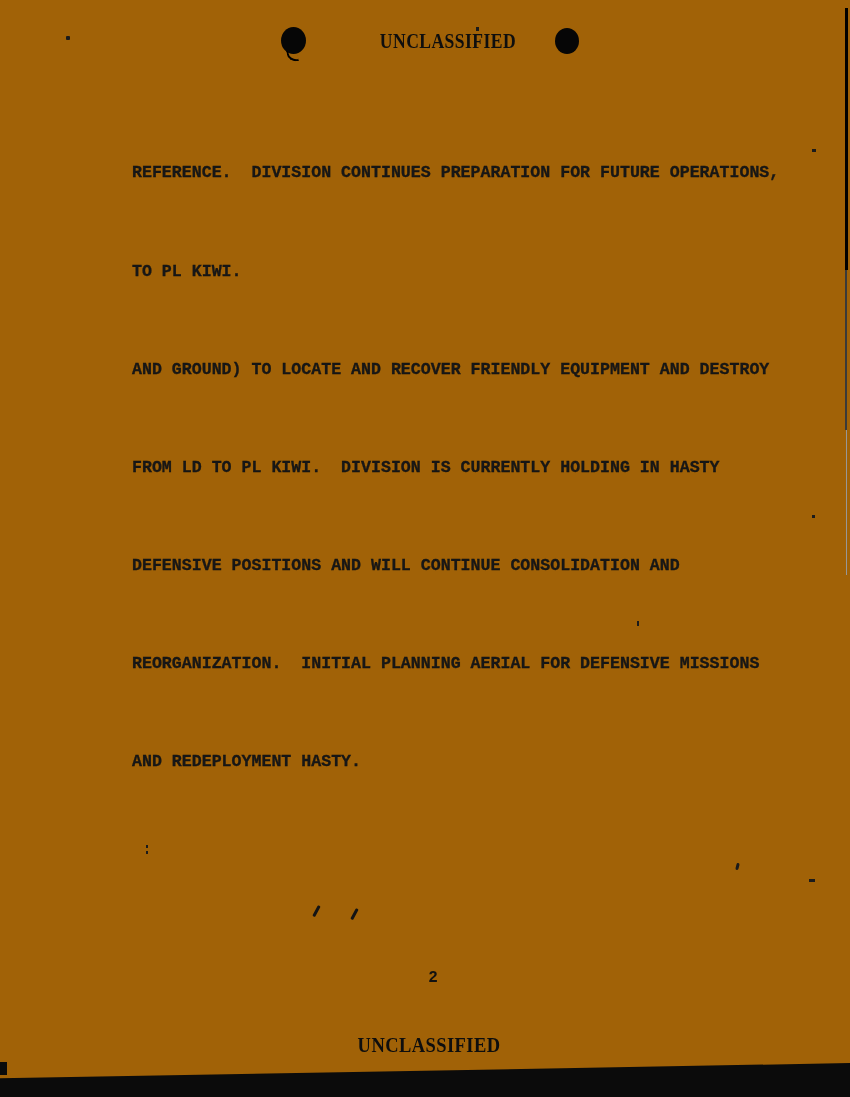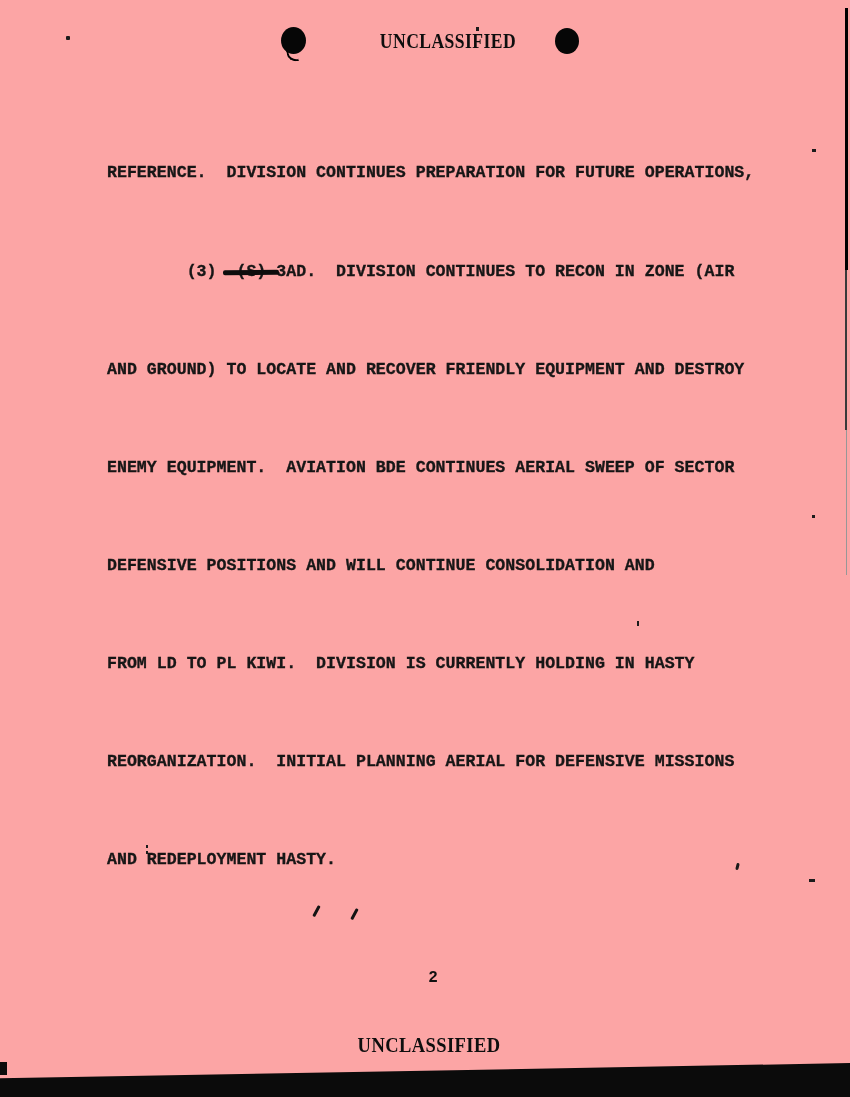--- a/index.html
+++ b/index.html
@@ -1,17 +1,17 @@
 <!DOCTYPE html>
 <html><head>
 <meta charset="utf-8">
 <style>
   html,body{margin:0;padding:0;}
   body{width:850px;height:1097px;background:#ffffff;position:relative;overflow:hidden;}
-  .page{position:absolute;inset:0;background:#fca5a5;color:#161616;}
+  .page{position:absolute;inset:0;background:#a16207;color:#161616;}
 
   
   .class-banner{
     position:absolute;text-align:center;
     font-family:"Liberation Serif","DejaVu Serif",serif;
     font-weight:700;color:#0e0e0e;letter-spacing:.5px;
     transform:scaleX(.88);transform-origin:center;
     white-space:pre;
   }
   #hdr-banner{top:30px;left:368px;width:160px;font-size:20px;}
@@ -24,21 +24,21 @@
   }
 
   
   #body-text{
     position:absolute;left:107px;top:92px;width:710px;
     font-family:"Liberation Mono","DejaVu Sans Mono",monospace;
     font-size:16.6px;font-weight:700;line-height:32.7px;
     color:#171717;white-space:pre;
     -webkit-text-stroke:.3px #111;
   }
-  .line{height:32.7px;}
+  .line{height:32.7px;margin-left:25px;}
 
   
   .struck{position:relative;}
   .struck::after{
     content:"";position:absolute;left:-13px;right:-13px;top:8px;height:4.5px;
     background:#0d0d0d;border-radius:2px;transform:rotate(-.6deg);
   }
 
   
   .dot{position:absolute;background:#060606;border-radius:50%;}
@@ -69,25 +69,24 @@
 
 <div class="page">
 
   <div class="dot" id="dot-left"></div>
   <div id="dot-tail"></div>
   <div class="class-banner" id="hdr-banner">UNCLASSIFIED</div>
   <div class="dot" id="dot-right"></div>
 
   <div id="body-text">
     <div class="line"><span>REFERENCE.  DIVISION CONTINUES PREPARATION FOR FUTURE OPERATIONS,</span></div>
-    <div class="line"><span>        (3)  </span><span class="struck">(S)</span><span> 3AD.  DIVISION CONTINUES TO RECON IN ZONE (AIR</span></div>
+    <div class="line"><span>TO PL KIWI.</span></div>
     <div class="line"><span>AND GROUND) TO LOCATE AND RECOVER FRIENDLY EQUIPMENT AND DESTROY</span></div>
-    <div class="line"><span>ENEMY EQUIPMENT.  AVIATION BDE CONTINUES AERIAL SWEEP OF SECTOR</span></div>
+    <div class="line"><span>FROM LD TO PL KIWI.  DIVISION IS CURRENTLY HOLDING IN HASTY</span></div>
     <div class="line"><span>DEFENSIVE POSITIONS AND WILL CONTINUE CONSOLIDATION AND</span></div>
-    <div class="line"><span>FROM LD TO PL KIWI.  DIVISION IS CURRENTLY HOLDING IN HASTY</span></div>
     <div class="line"><span>REORGANIZATION.  INITIAL PLANNING AERIAL FOR DEFENSIVE MISSIONS</span></div>
     <div class="line"><span>AND REDEPLOYMENT HASTY.</span></div>
     
     
     
     
     
     
     
     

